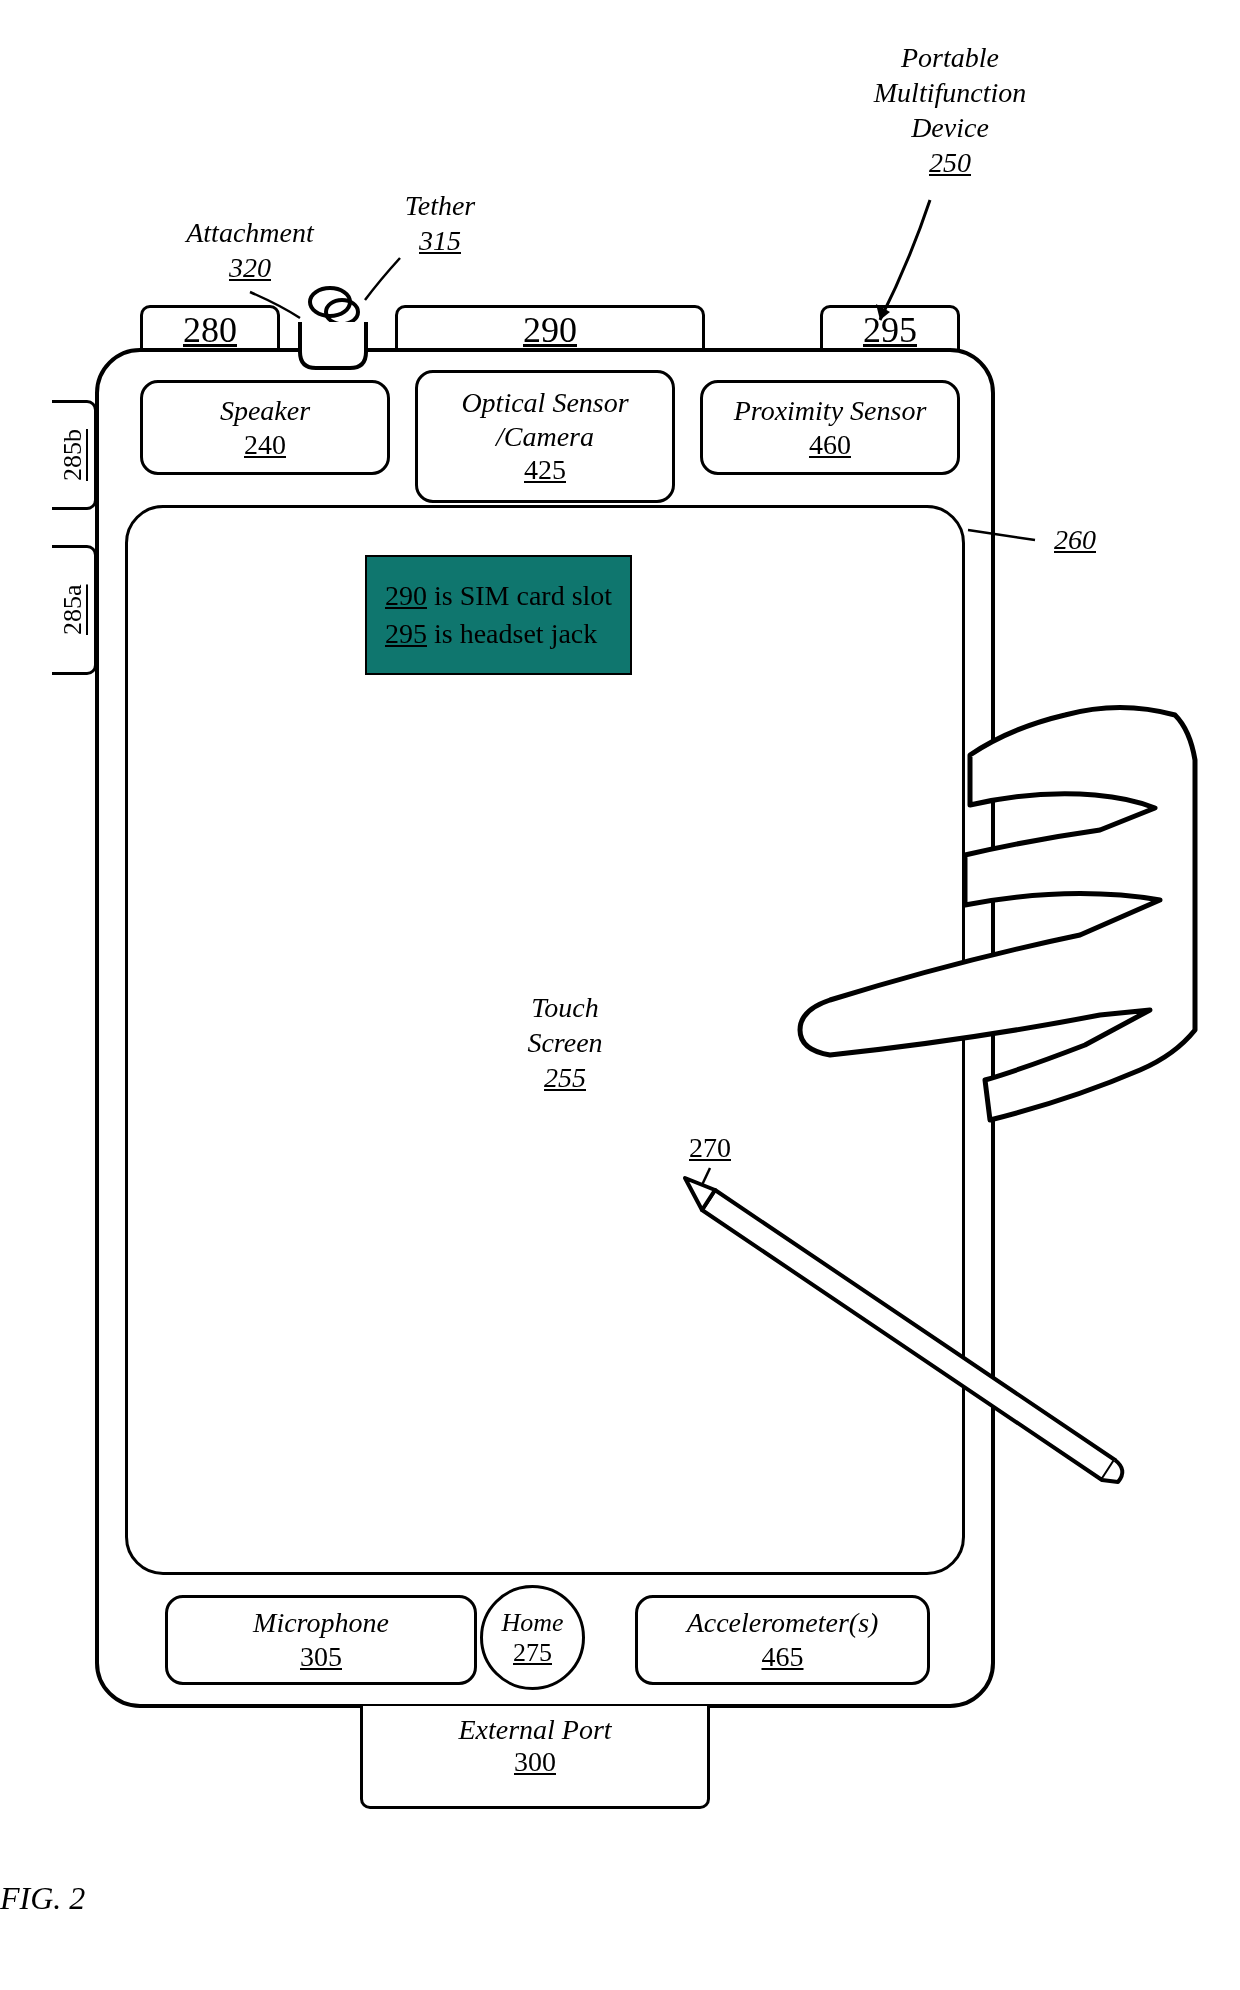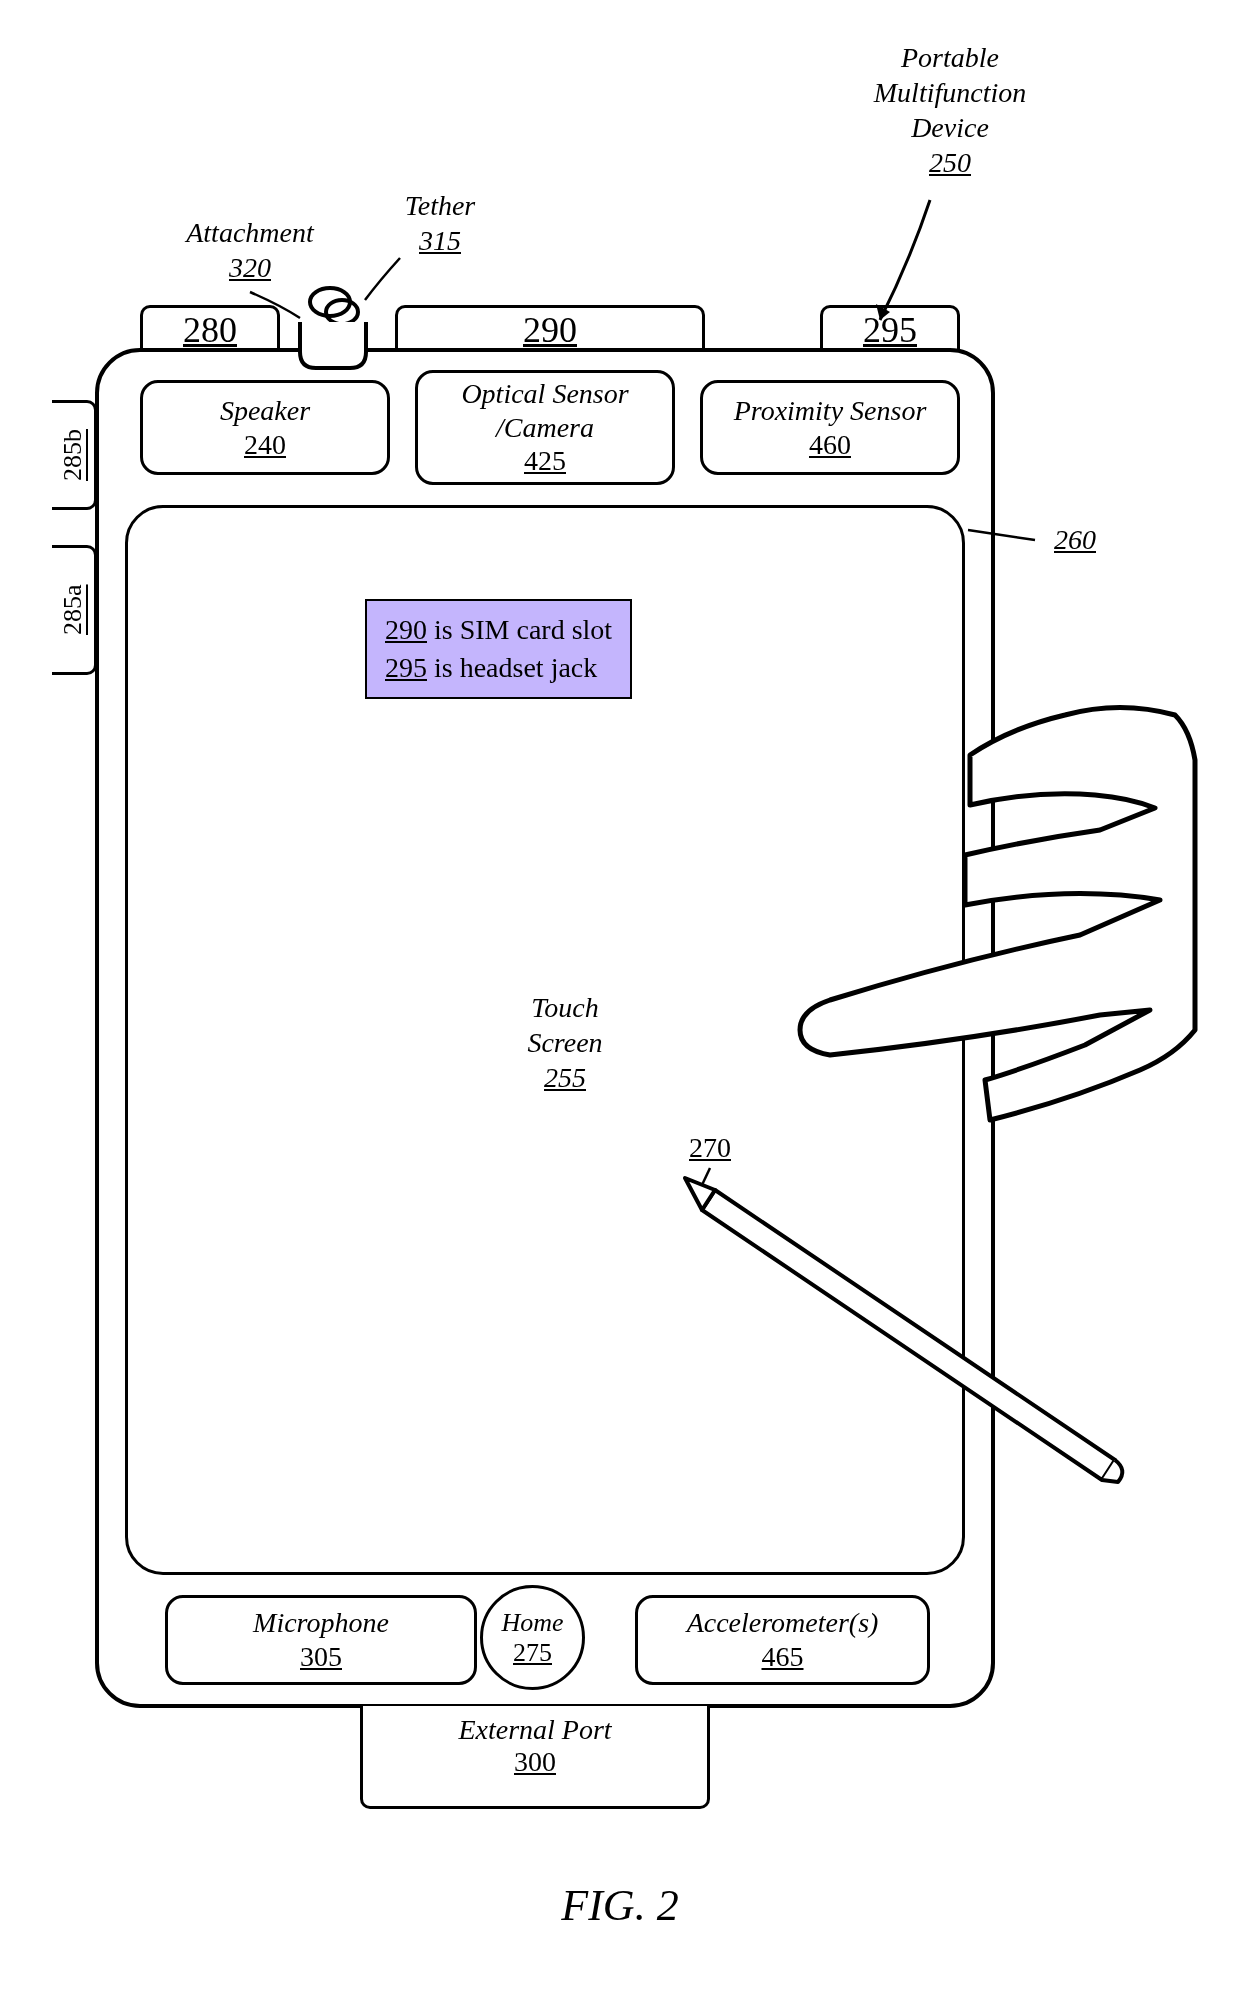--- a/index.html
+++ b/index.html
@@ -74,44 +74,42 @@
   }
   .screen {
     position: absolute;
     border: 3px solid #000;
     border-radius: 38px;
     background: #fff;
   }
   .note-box {
     position: absolute;
     border: 2px solid #000;
-    background: #c4b5fd;
-    font-size: 28px;
-    padding: 10px 18px;
+    background: #0f766e;
+    font-size: 28px;
+    padding: 20px 18px;
     line-height: 1.35;
-    margin-top: 44px;
   }
   .home-btn {
     position: absolute;
     border: 3px solid #000;
     border-radius: 50%;
     background: #fff;
     text-align: center;
     font-size: 26px;
     display: flex;
     flex-direction: column;
     align-items: center;
     justify-content: center;
     line-height: 1.15;
   }
   .fig-caption {
     position: absolute;
     font-style: italic;
-    font-size: 44px;
-    text-align: center;
+    font-size: 32px;
     width: 100%;
   }
   svg.overlay {
     position: absolute;
     left: 0; top: 0;
     width: 1240px;
     height: 1990px;
     pointer-events: none;
   }
 </style>
@@ -151,21 +149,21 @@
   <span class="ref">285b</span>
 </div>
 <div class="tab tab-left" style="left:52px; top:545px; height:130px;">
   <span class="ref">285a</span>
 </div>
 
 <div class="component" style="left:140px; top:380px; width:250px; height:95px;">
   <span class="italic">Speaker</span>
   <span class="ref">240</span>
 </div>
-<div class="component" style="left:415px; top:370px; width:260px; height:115px;">
+<div class="component" style="left:415px; top:370px; width:260px; height:133px;">
   <span class="italic">Optical Sensor</span>
   <span class="italic">/Camera</span>
   <span class="ref">425</span>
 </div>
 <div class="component" style="left:700px; top:380px; width:260px; height:95px;">
   <span class="italic">Proximity Sensor</span>
   <span class="ref">460</span>
 </div>
 
 <div class="screen" style="left:125px; top:505px; width:840px; height:1070px;"></div>

